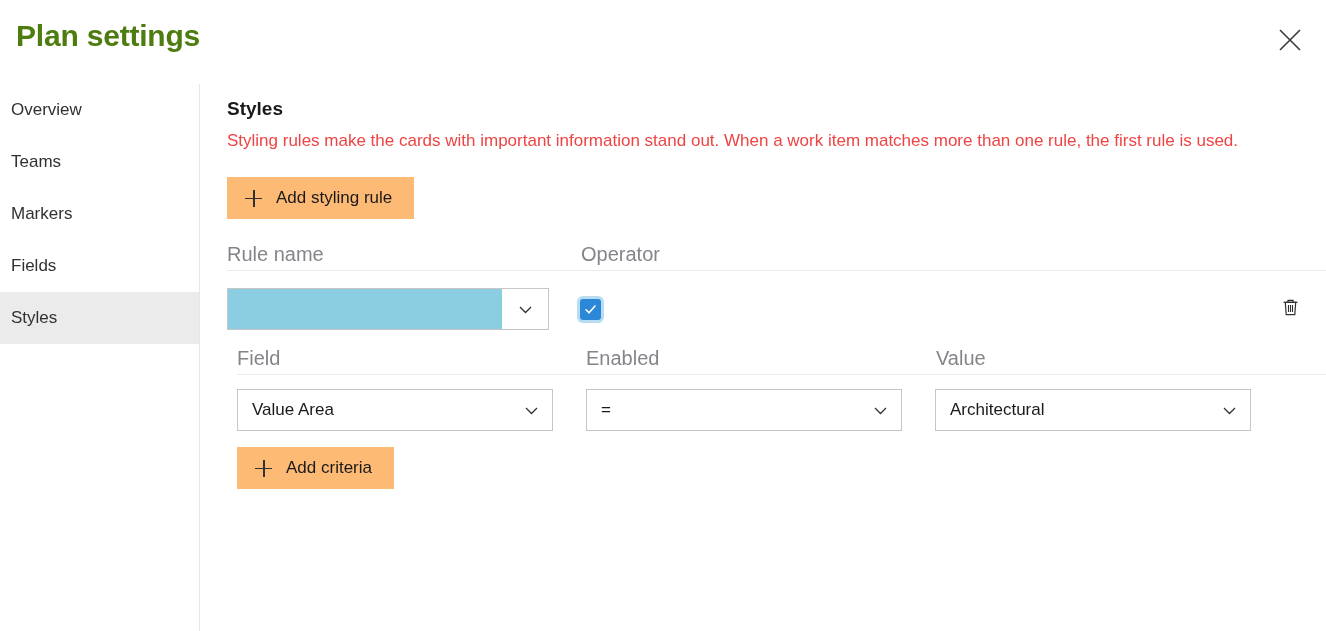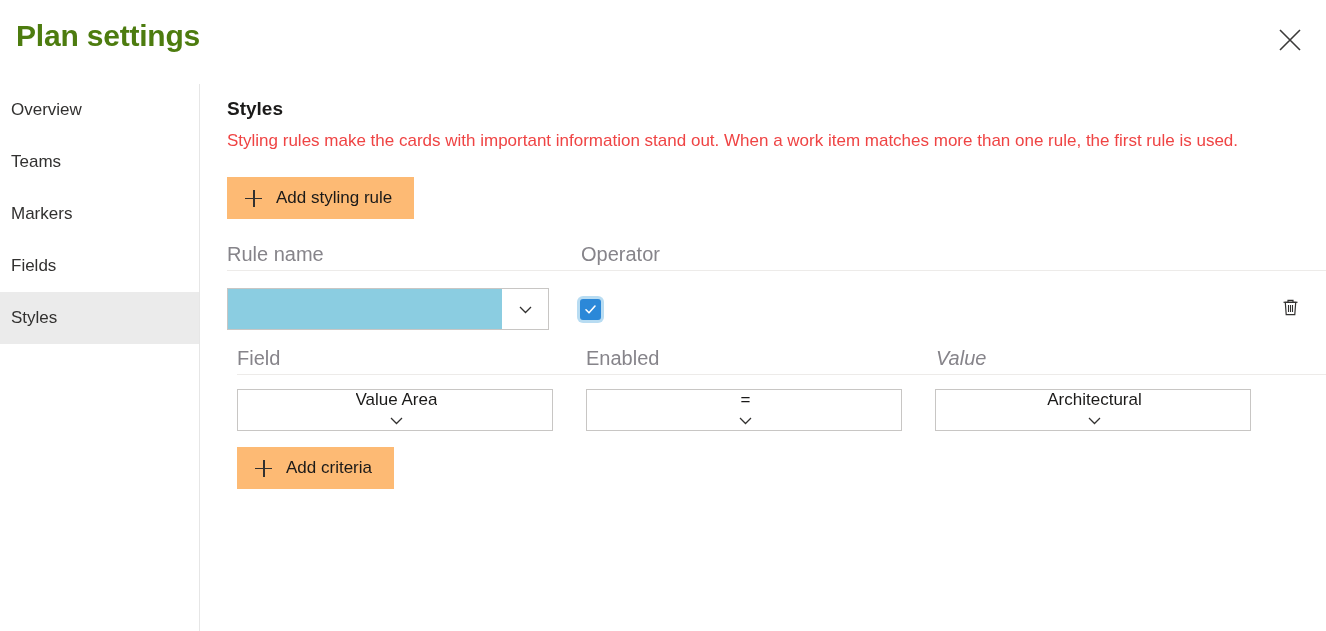--- a/index.html
+++ b/index.html
@@ -251,42 +251,41 @@
   .sub-head-row {
     display: flex;
     align-items: flex-end;
     height: 28px;
     border-bottom: 1px solid #edebe9;
     box-sizing: border-box;
     padding-bottom: 4px;
   }
   .s-field    { width: 349px; }
   .s-operator { width: 350px; }
-  .s-value    { flex: 1; font-style: italic; }
+  .s-value    { flex: 1; }
 
   .criteria-row {
     display: flex;
     align-items: center;
     height: 70px;
   }
   .dropdown {
     height: 42px;
     border: 1px solid #c8c6c4;
     box-sizing: border-box;
     background: #fff;
     display: flex;
     align-items: center;
     justify-content: space-between;
     padding: 0 11px 0 14px;
     font-size: 17px;
     color: #1b1a19;
     cursor: pointer;
     white-space: nowrap;
     overflow: hidden;
-    flex-direction: column;
   }
   .dd-field    { width: 316px; }
   .dd-operator { width: 316px; margin-left: 33px; }
   .dd-value    { width: 316px; margin-left: 33px; }
   .dd-label { overflow: hidden; text-overflow: ellipsis; }
 
   .add-criteria-wrap { margin-top: 2px; margin-left: 0; }
   .chev { display:block; }
 </style>
 </head>

